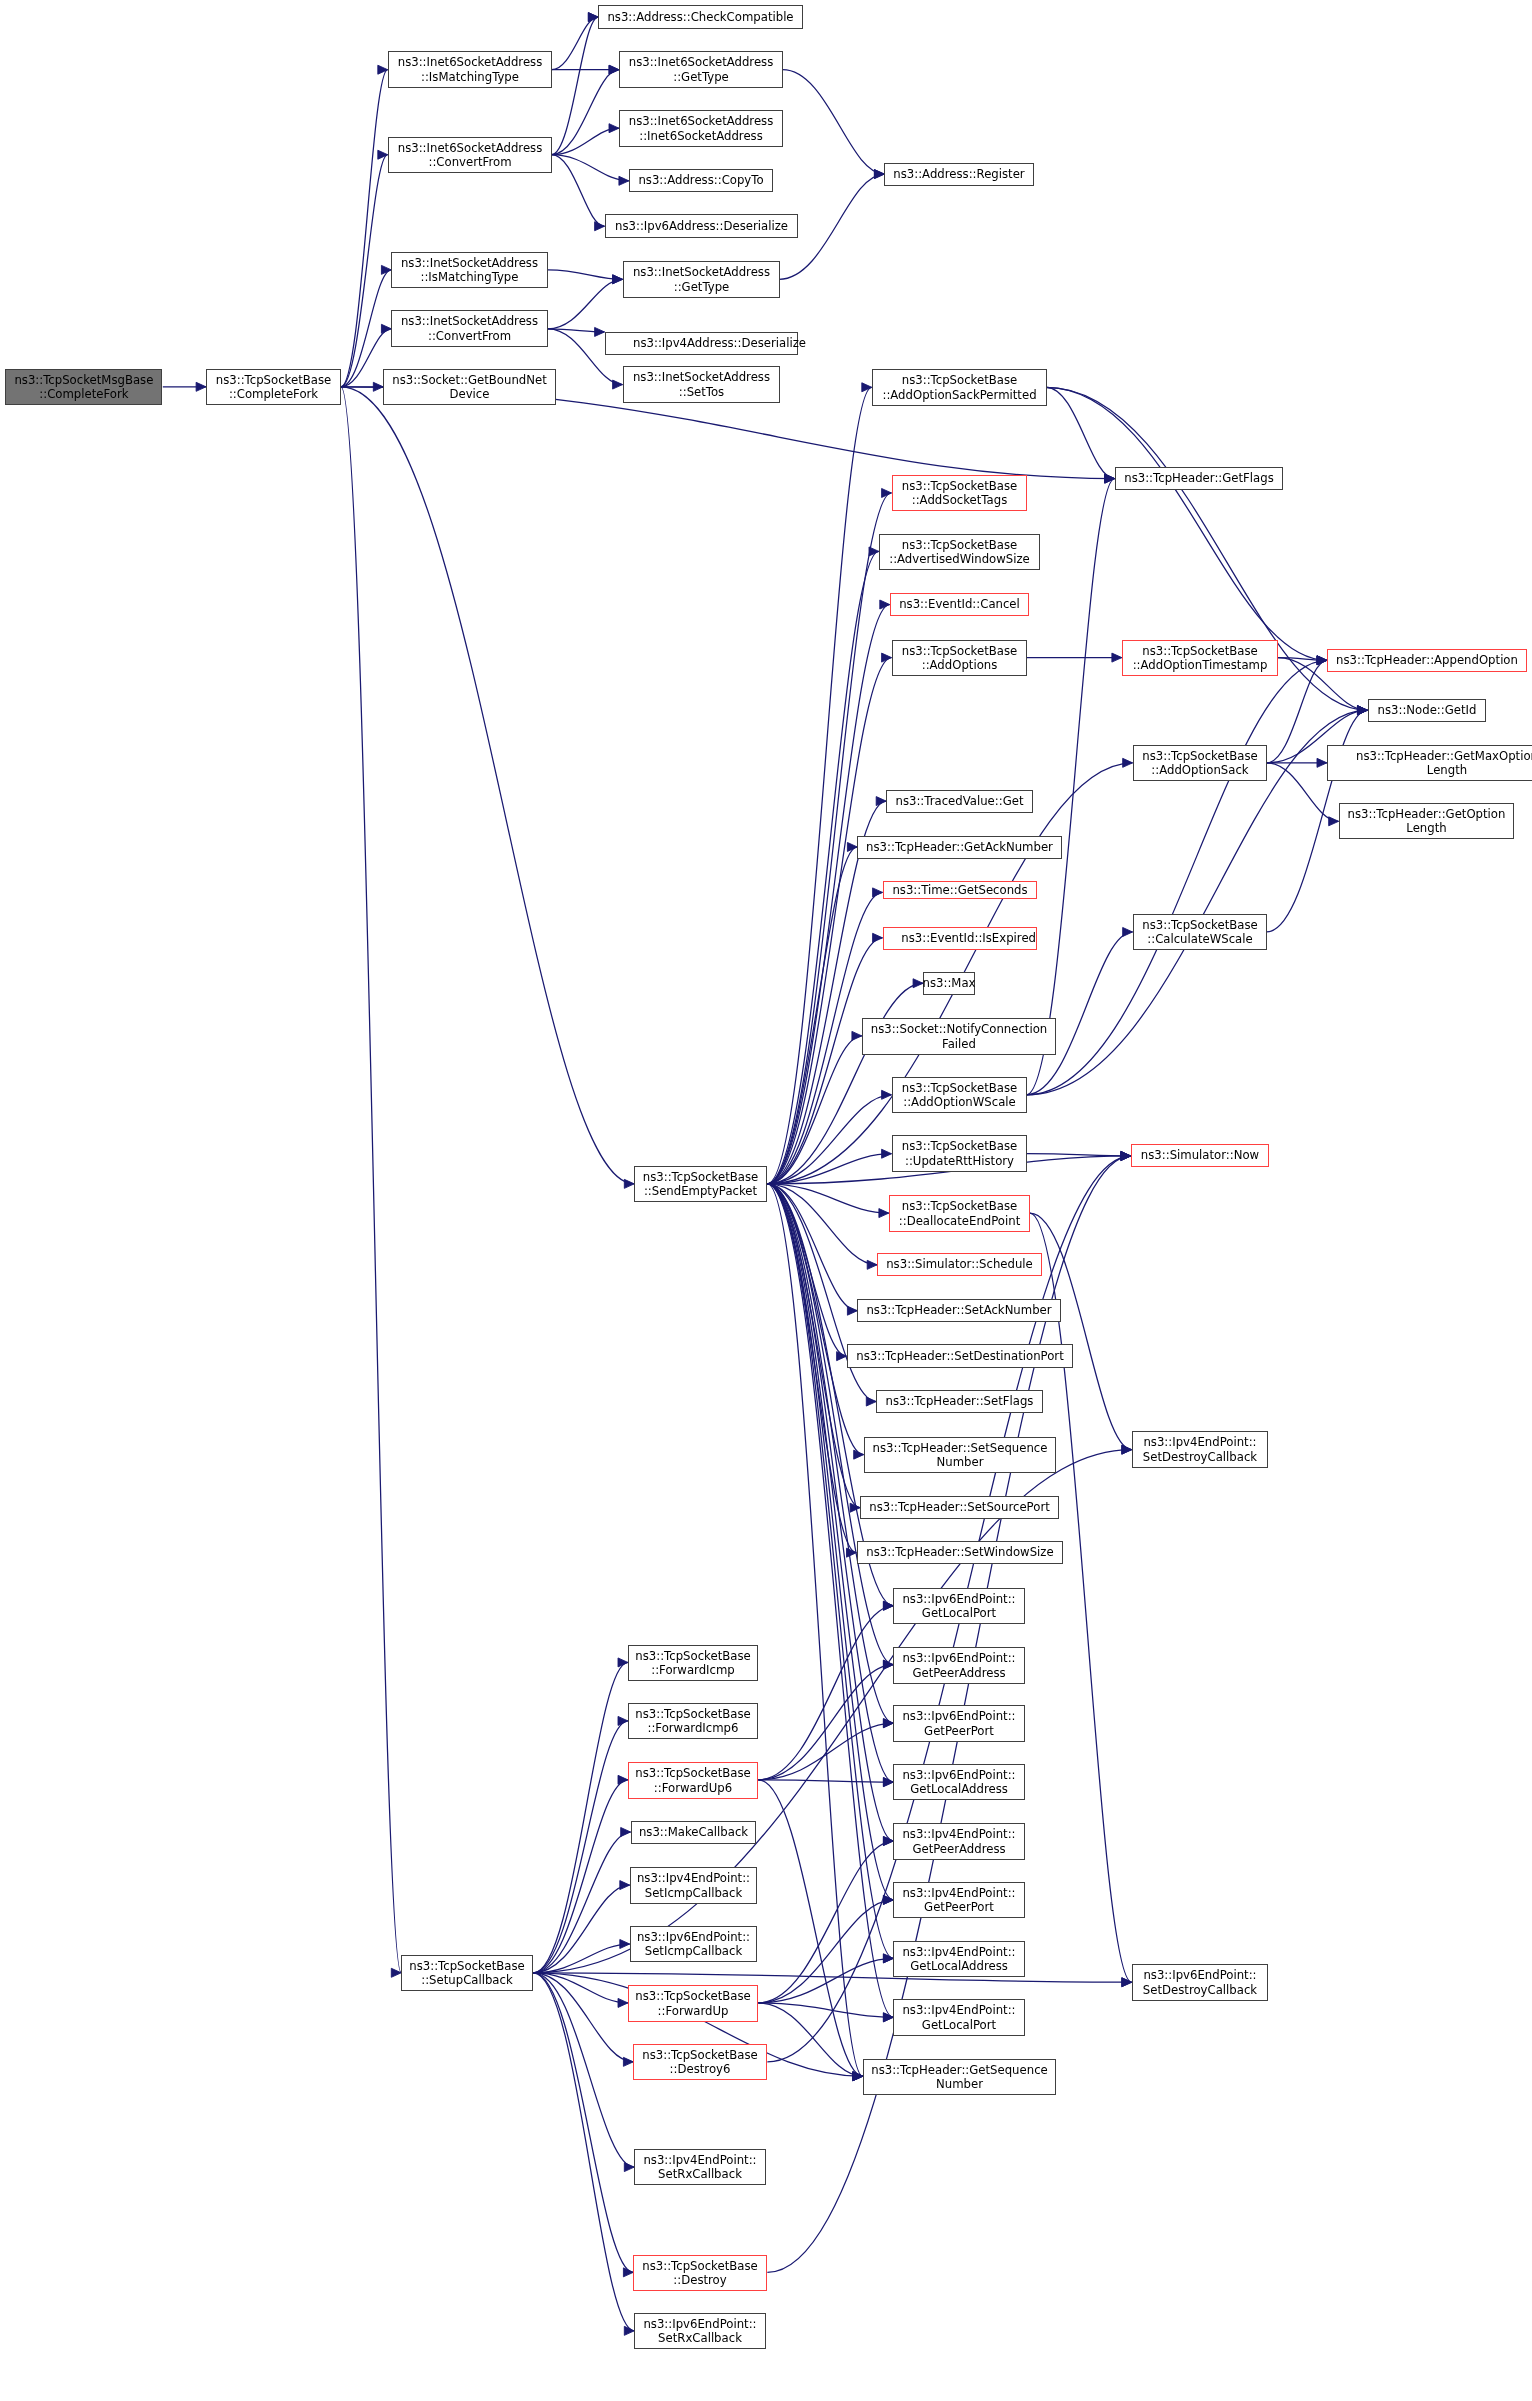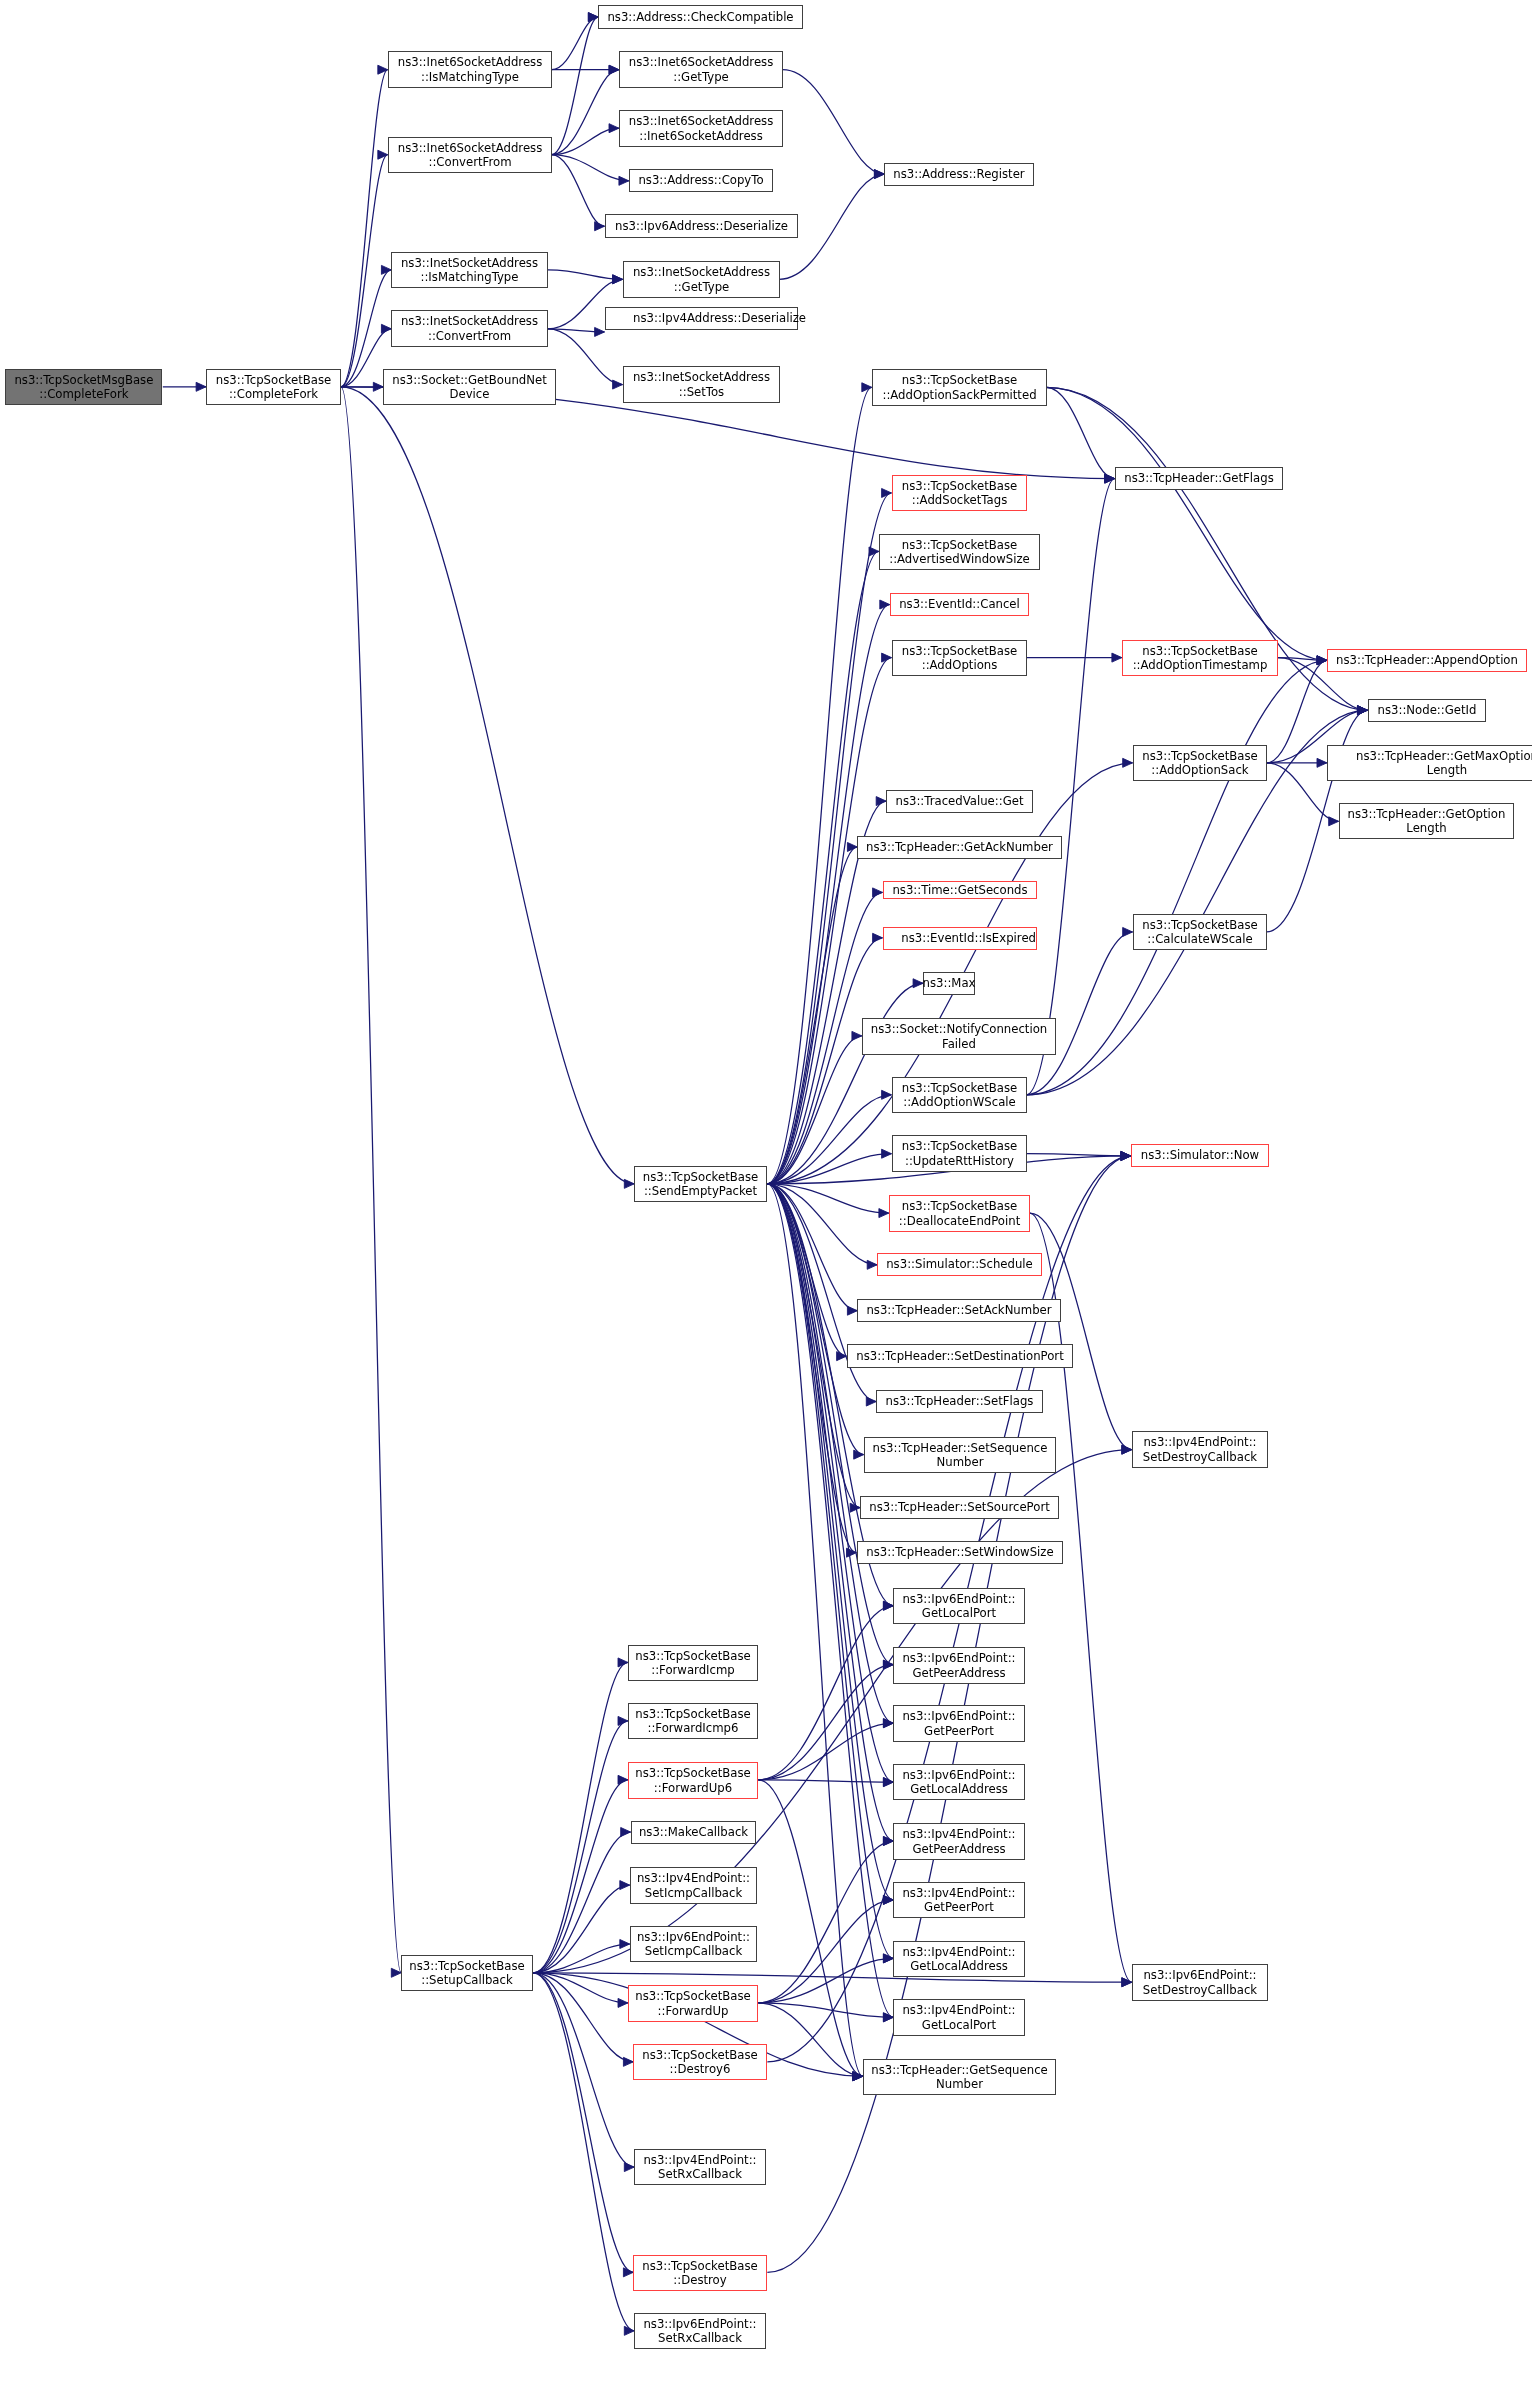--- a/index.html
+++ b/index.html
@@ -228,21 +228,21 @@
 ::ConvertFrom</span></div>
     <div class="node" style="left: 629px; top: 169px; width: 144px; height: 23.4px;"><span>ns3::Address::CopyTo</span></div>
     <div class="node" style="left: 605px; top: 214px; width: 193px; height: 24px; justify-content: center;"><span>ns3::Ipv6Address::Deserialize</span></div>
     <div class="node" style="left: 884px; top: 163px; width: 150px; height: 22.5px;"><span>ns3::Address::Register</span></div>
     <div class="node" style="left: 391px; top: 252px; width: 157px; height: 36px;"><span>ns3::InetSocketAddress
 ::IsMatchingType</span></div>
     <div class="node" style="left: 623px; top: 261px; width: 157px; height: 37px;"><span>ns3::InetSocketAddress
 ::GetType</span></div>
     <div class="node" style="left: 391px; top: 310px; width: 157px; height: 37px;"><span>ns3::InetSocketAddress
 ::ConvertFrom</span></div>
-    <div class="node" style="left: 605px; top: 307px; width: 193px; height: 23.4px; padding-left: 36px;"><span>ns3::Ipv4Address::Deserialize</span></div>
+    <div class="node" style="left: 605px; top: 332px; width: 193px; height: 23.4px; padding-left: 36px;"><span>ns3::Ipv4Address::Deserialize</span></div>
     <div class="node" style="left: 383px; top: 369px; width: 173px; height: 36px;"><span>ns3::Socket::GetBoundNet
 Device</span></div>
     <div class="node" style="left: 623px; top: 366px; width: 157px; height: 37px;"><span>ns3::InetSocketAddress
 ::SetTos</span></div>
     <div class="node" style="left: 872px; top: 369px; width: 175px; height: 37px;"><span>ns3::TcpSocketBase
 ::AddOptionSackPermitted</span></div>
     <div class="node" style="left: 1115px; top: 467px; width: 168px; height: 23.4px;"><span>ns3::TcpHeader::GetFlags</span></div>
     <div class="node red" style="left: 892px; top: 475px; width: 135px; height: 36px;"><span>ns3::TcpSocketBase
 ::AddSocketTags</span></div>
     <div class="node" style="left: 879px; top: 534px; width: 161px; height: 36px;"><span>ns3::TcpSocketBase

